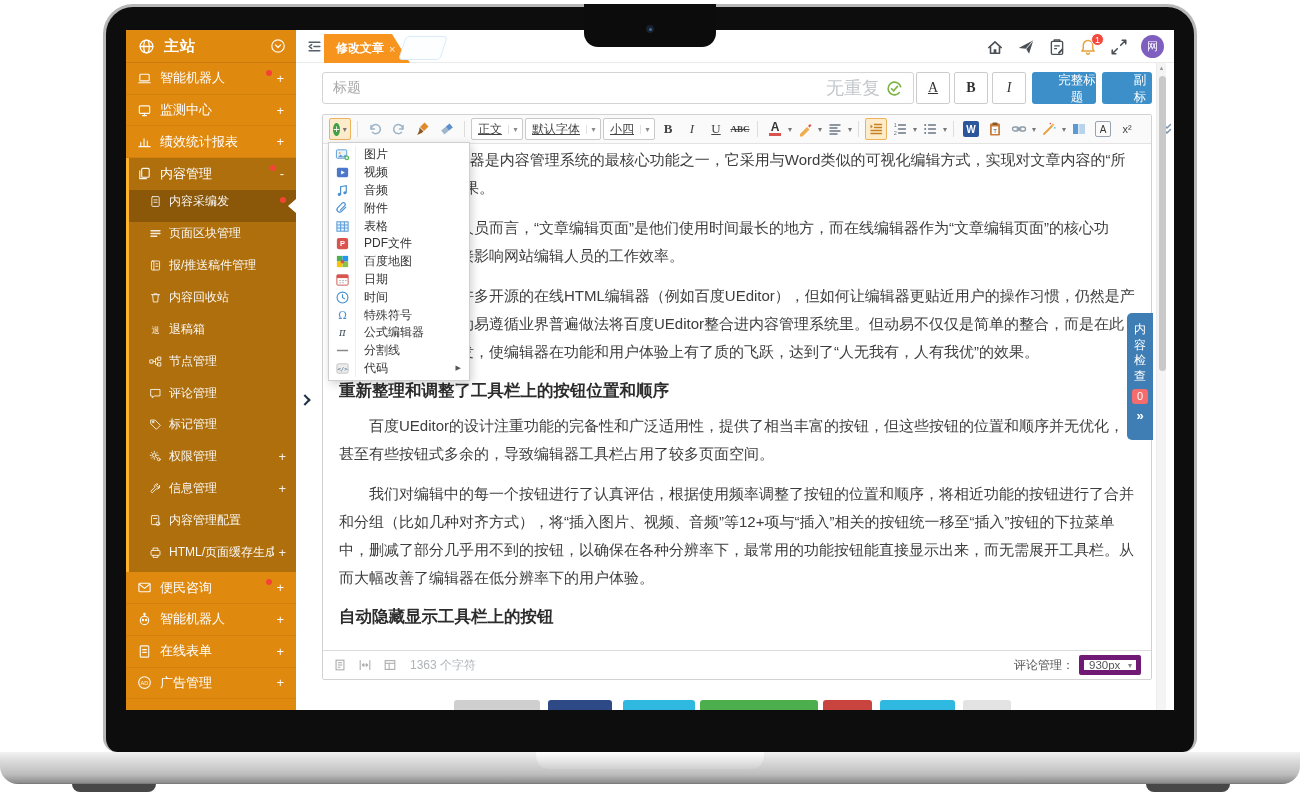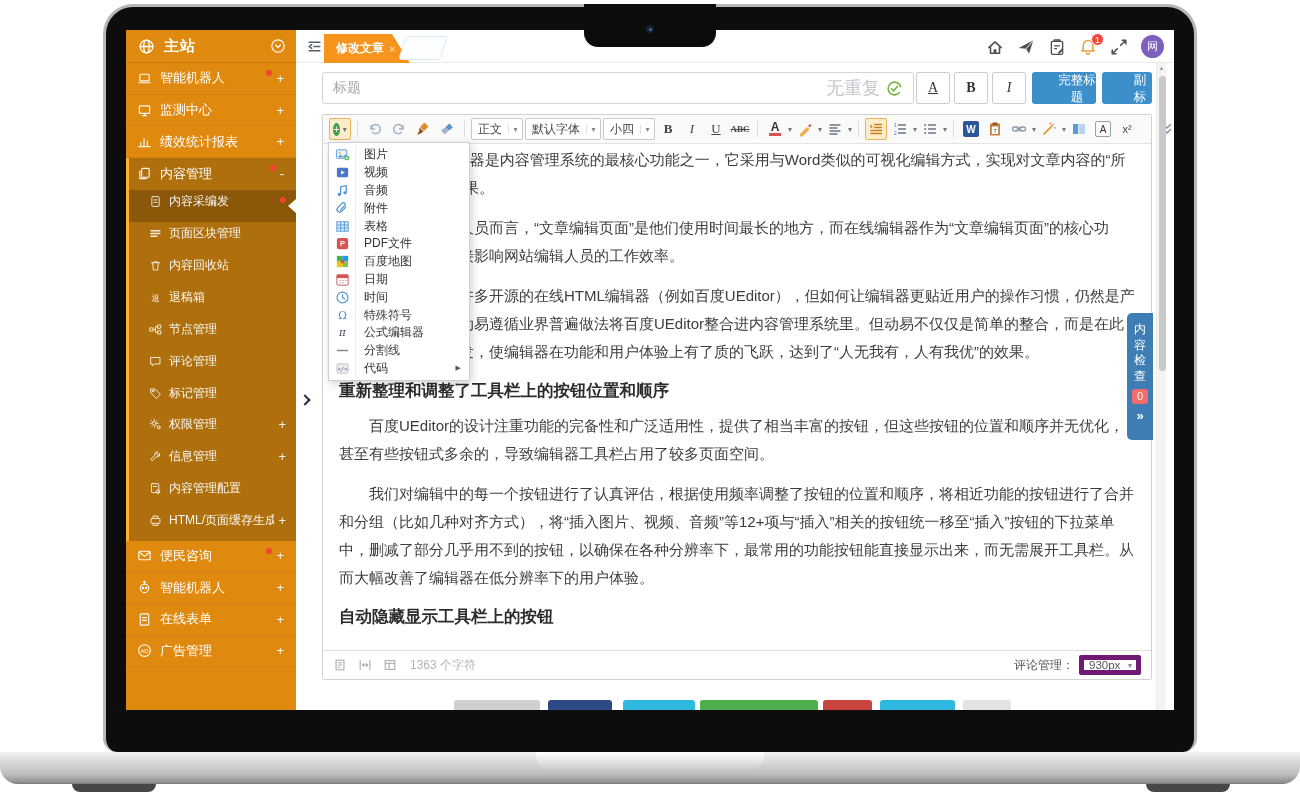--- a/index.html
+++ b/index.html
@@ -80,21 +80,21 @@
   .editor { position:absolute; left:26px; top:84px; width:830px; height:566px; border:1px solid #d2d2d2; border-radius:2px; display:flex; flex-direction:column; background:#fff; }
   .toolbar { height:29px; background:#fafafa; border-bottom:1px solid #e3e3e3; display:flex; align-items:center; padding:0 6px; gap:2px; flex:none; }
   .tbtn { height:22px; min-width:22px; display:flex; align-items:center; justify-content:center; border-radius:2px; color:#5a6776; cursor:pointer; border:1px solid transparent; }
   .tbtn .ticon { width:16px; height:16px; }
   .tsep { width:1px; height:16px; background:#ddd; margin:0 4px; flex:none; }
   .active-tool { background:#fdeccb; border:1px solid #edb35c; }
   .ins { padding:0 4px; gap:3px; }
   .plus { width:13px; height:13px; border-radius:50%; background:#43A047; color:#fff; font-size:11px; line-height:12px; text-align:center; font-style:normal; }
   .car2 { font-style:normal; font-size:8px; color:#777; }
   .tsel { height:22px; border:1px solid #c9c9c9; background:#fff; border-radius:2px; display:flex; align-items:center; font-size:12px; color:#444; cursor:pointer; }
-  .tsel .lab { flex:1; padding:0 6px; white-space:nowrap; }
+  .tsel .lab { flex:1; padding:0 6px; white-space:nowrap;text-decoration:underline; }
   .tsel .car { width:14px; border-left:1px solid #e0e0e0; color:#888; font-size:8px; text-align:center; }
   .g { font-size:13px; color:#444; font-family:"Liberation Serif","DejaVu Serif",serif; }
   .g.b { font-weight:bold; } .g.i { font-style:italic; } .g.u { text-decoration:underline; }
   .g.abc { font-size:9px; text-decoration:line-through; font-weight:bold; }
   .fc { flex-direction:column; gap:0; padding:0 3px; }
   .fc .fa { font-size:12px; font-weight:bold; color:#333; line-height:11px; font-style:normal; }
   .fc .fbar { width:12px; height:3px; background:#d9534f; display:block; }
   .wbox { width:16px; height:16px; background:#2B579A; color:#fff; font-size:10px; font-weight:bold; border-radius:2px; display:flex; align-items:center; justify-content:center; }
   .abox { width:16px; height:16px; border:1px solid #98a3ae; color:#333; font-size:10px; border-radius:2px; display:flex; align-items:center; justify-content:center; }
   .supx { font-size:11px; color:#444; }
@@ -216,20 +216,29 @@
               <span class="sb-ic">
                 <svg viewBox="0 0 16 16" stroke="currentColor" fill="none" stroke-width="1.8" stroke-linecap="round">
                   <path d="M2.5 4.5h11M2.5 8h11M2.5 11.5h7"></path>
                 </svg>
               </span>
               <span class="sb-label">页面区块管理</span>
             </div>
             <div class="sb-sub">
               <span class="sb-ic">
                 <svg viewBox="0 0 16 16" fill="none" stroke="currentColor" stroke-width="1.2" stroke-linecap="round" stroke-linejoin="round">
+                  <rect x="3" y="2.5" width="10" height="11" rx="1"></rect>
+                  <path d="M6 2.5v11M8.5 6h2.5M8.5 9h2.5"></path>
+                </svg>
+              </span>
+              <span class="sb-label">报/推送稿件管理</span>
+            </div>
+            <div class="sb-sub">
+              <span class="sb-ic">
+                <svg viewBox="0 0 16 16" fill="none" stroke="currentColor" stroke-width="1.2" stroke-linecap="round" stroke-linejoin="round">
                   <path d="M3 4.5h10M6 4.5v-1h4v1M4.5 4.5l.8 9h5.4l.8-9"></path>
                 </svg>
               </span>
               <span class="sb-label">内容回收站</span>
             </div>
             <div class="sb-sub">
               <span class="sb-ic">
                 <svg viewBox="0 0 16 16">
                   <text x="8" y="12" font-size="10" fill="currentColor" text-anchor="middle">退</text>
                 </svg>

